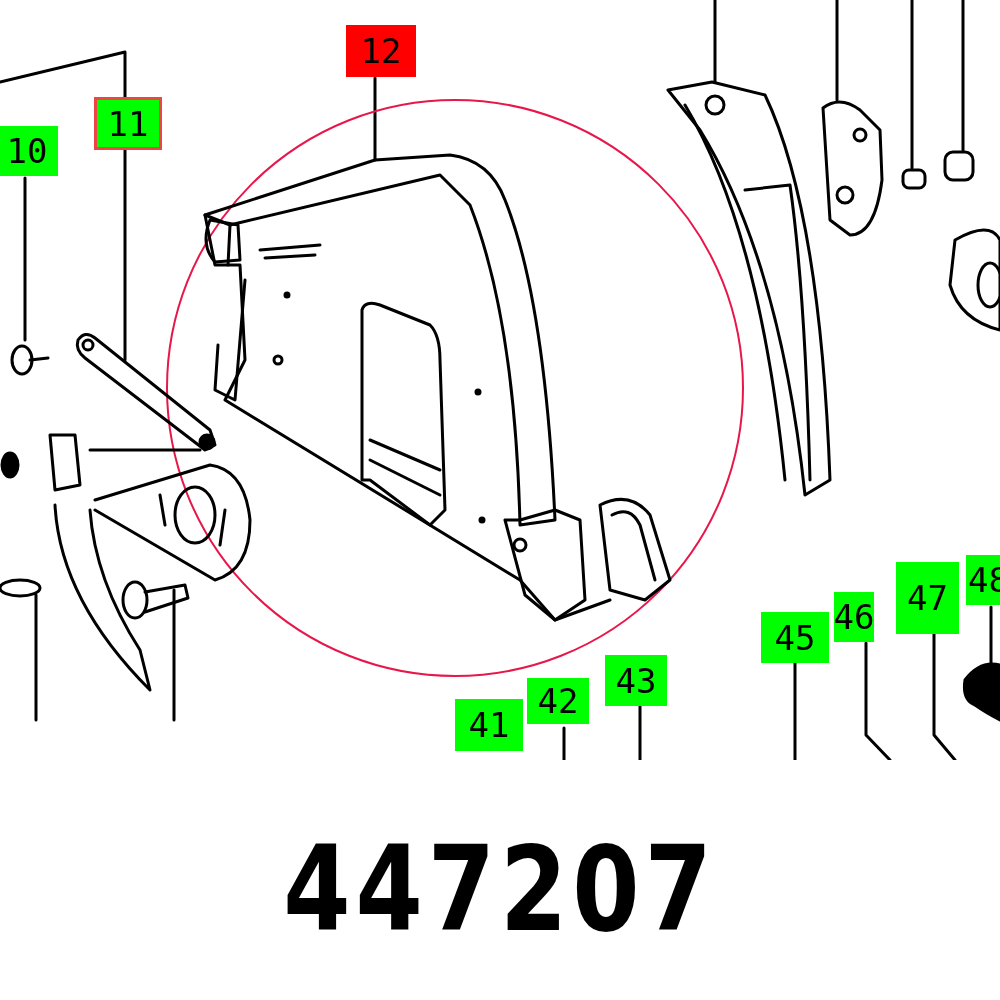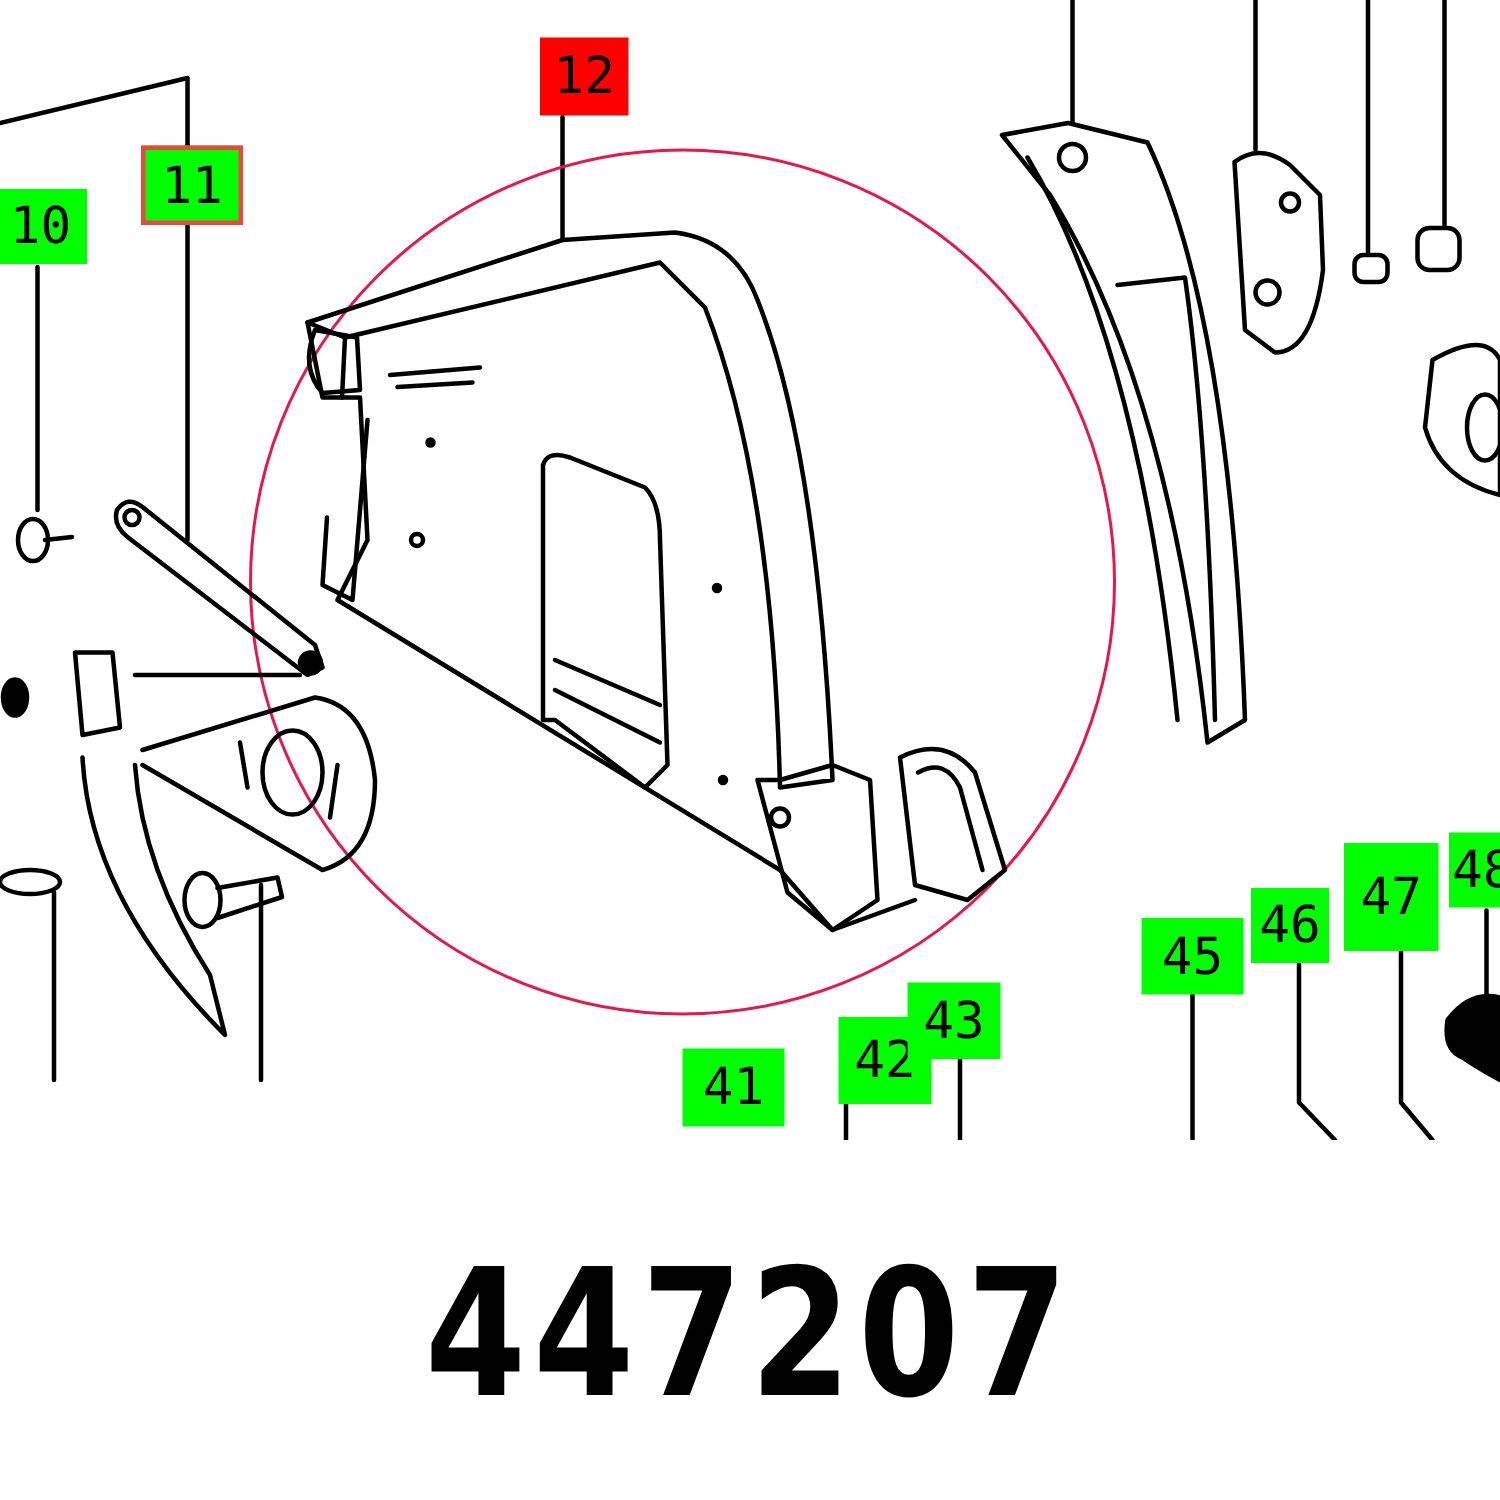--- a/index.html
+++ b/index.html
@@ -115,22 +115,22 @@
     <path d="M955,240 Q990,220 1000,240 L1000,330 Q960,320 950,285 Z"></path>
     <ellipse cx="990" cy="285" rx="12" ry="22"></ellipse>
   </g>
   <g>
     <path d="M965,680 Q980,660 1000,665 L1000,720 Q985,712 975,705 Q962,700 965,680 Z" fill="#000"></path>
   </g>
 </svg>
 
 <div class="callout green" style="left:-4px;top:126px;width:62px;height:50px;">10</div>
 <div class="callout green boxed" style="left:94px;top:97px;width:68px;height:53px;">11</div>
-<div class="callout red" style="left:360px;top:25px;width:59px;height:52px;">12</div>
+<div class="callout red" style="left:346px;top:25px;width:70px;height:52px;">12</div>
 <div class="callout green" style="left:455px;top:699px;width:68px;height:52px;">41</div>
-<div class="callout green" style="left:527px;top:678px;width:62px;height:58px;margin-left:32px;">42</div>
+<div class="callout green" style="left:527px;top:678px;width:62px;height:46px;">42</div>
 <div class="callout green" style="left:605px;top:655px;width:62px;height:51px;">43</div>
 <div class="callout green" style="left:761px;top:612px;width:68px;height:51px;">45</div>
-<div class="callout green" style="left:834px;top:592px;width:52px;height:50px;">46</div>
+<div class="callout green" style="left:834px;top:592px;width:40px;height:50px;">46</div>
 <div class="callout green" style="left:896px;top:562px;width:63px;height:72px;">47</div>
 <div class="callout green" style="left:966px;top:555px;width:50px;height:50px;justify-content:flex-start;padding-left:2px;">48</div>
 
 <div id="part-number">447207</div>
 
 </body></html>

